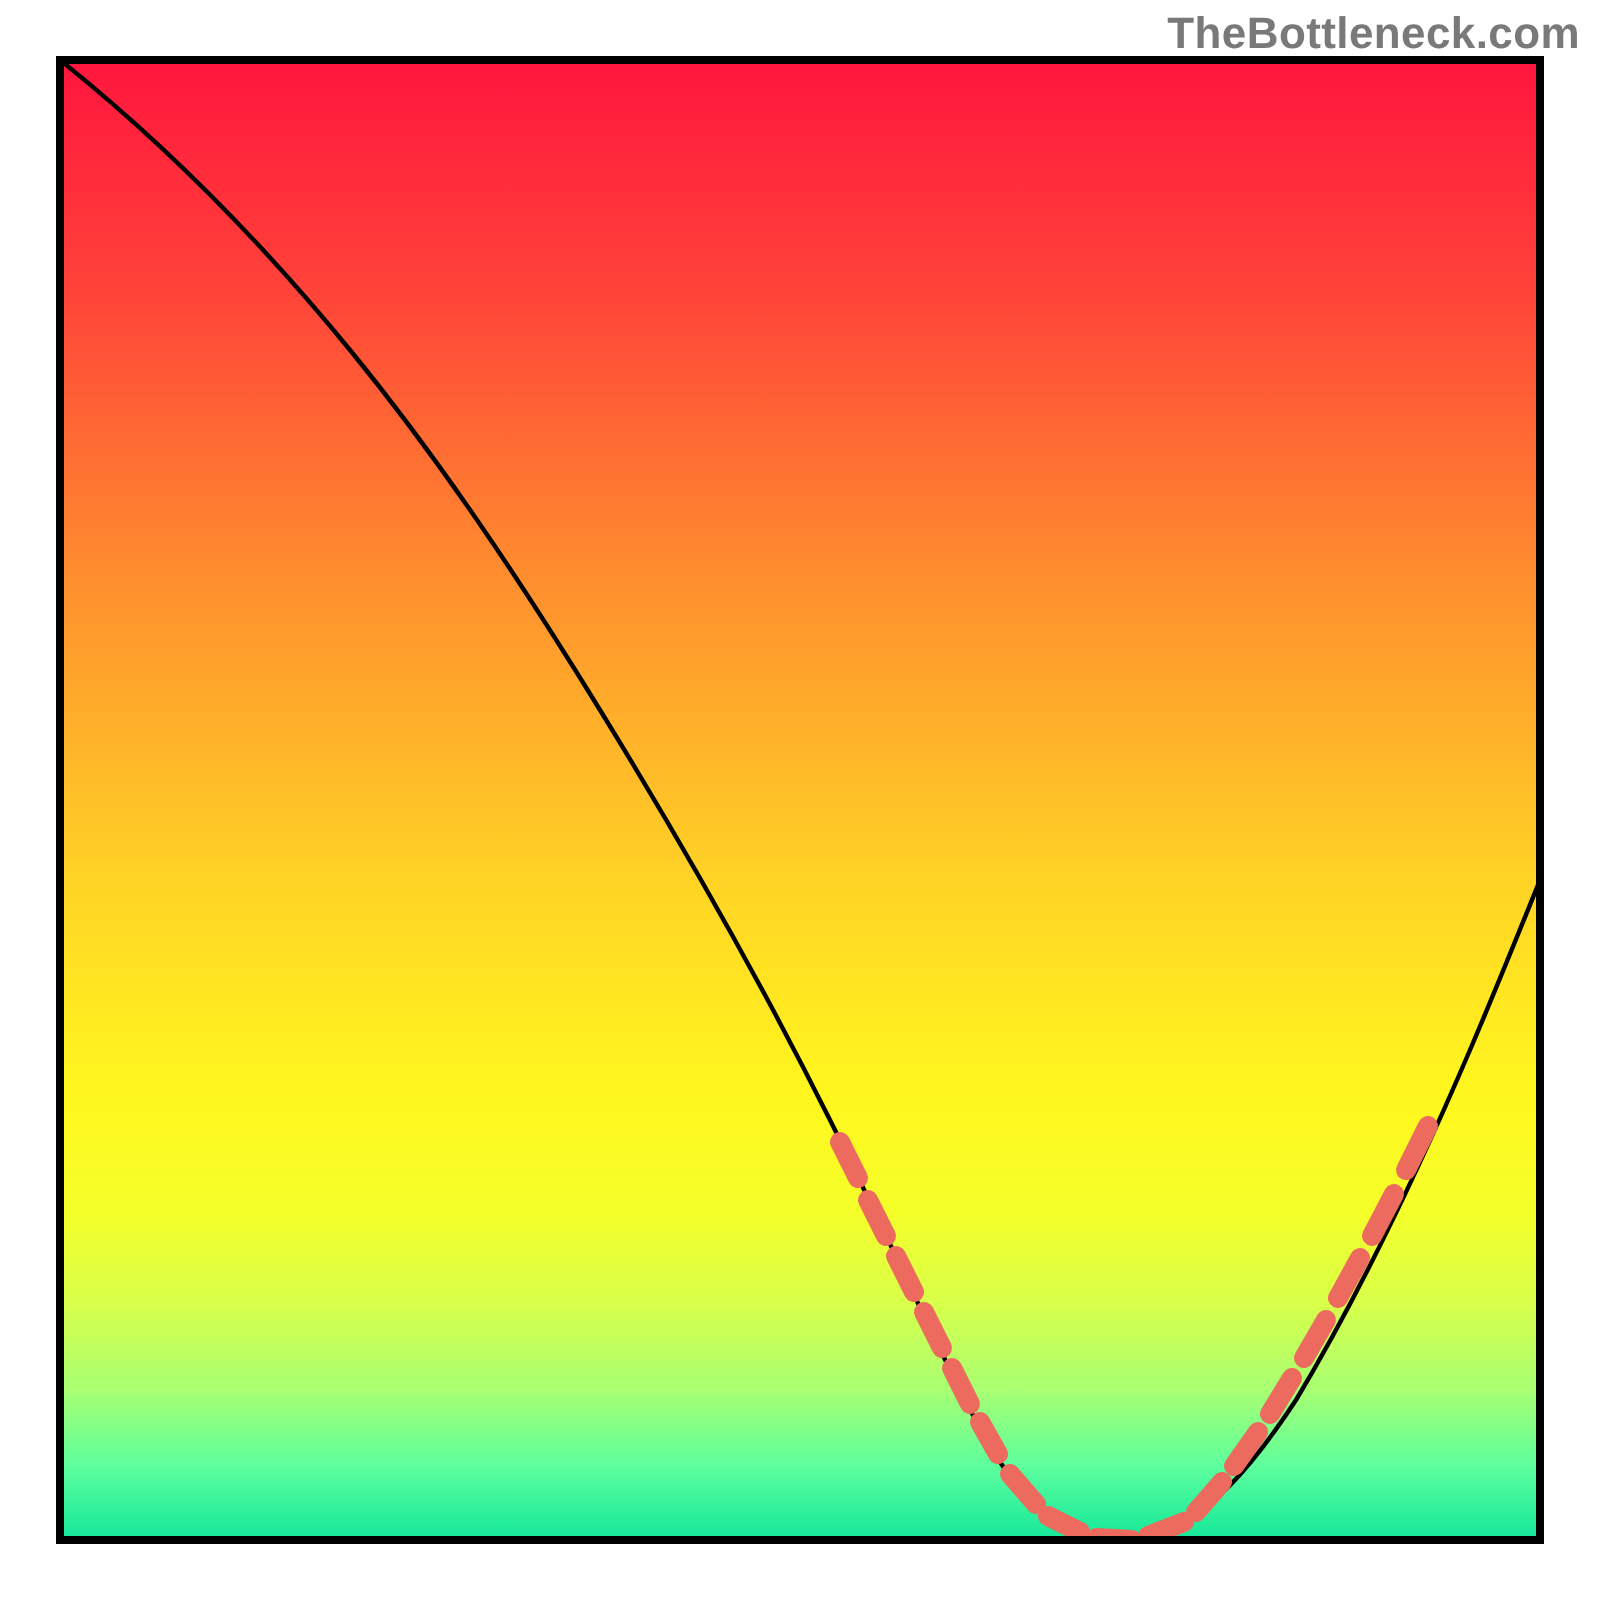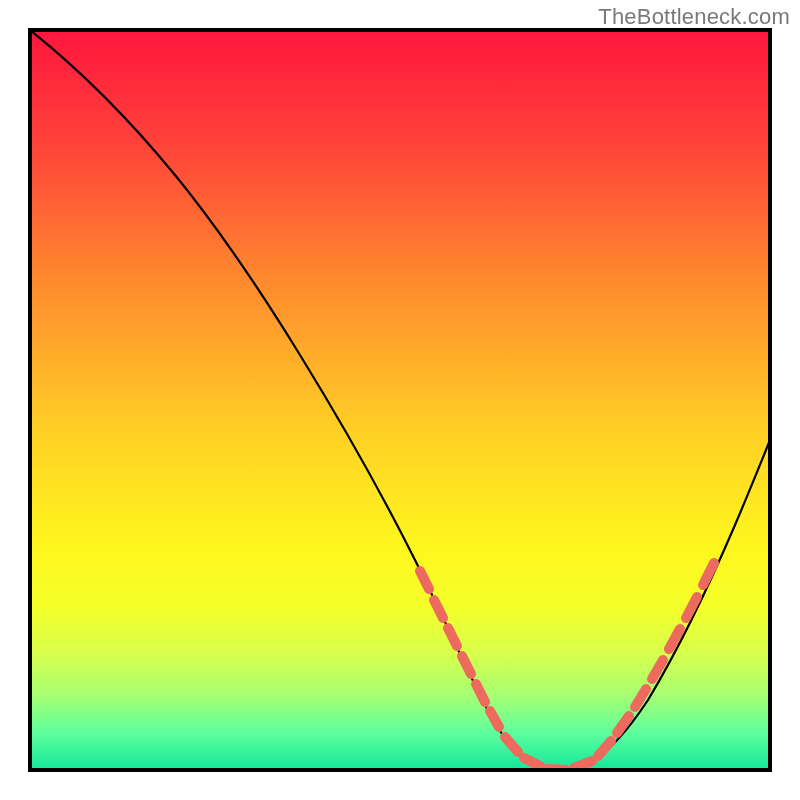--- a/index.html
+++ b/index.html
@@ -16,21 +16,21 @@
     left: 0;
     top: 0;
     width: 800px;
     height: 800px;
   }
   .watermark {
     position: absolute;
     top: 4px;
     right: 10px;
     font-size: 22px;
-    font-weight: 400;
+    font-weight: 700;
     color: #797979;
     letter-spacing: 0.2px;
     z-index: 10;
   }
   svg {
     display: block;
   }
   .curve {
     fill: none;
     stroke: #000000;

